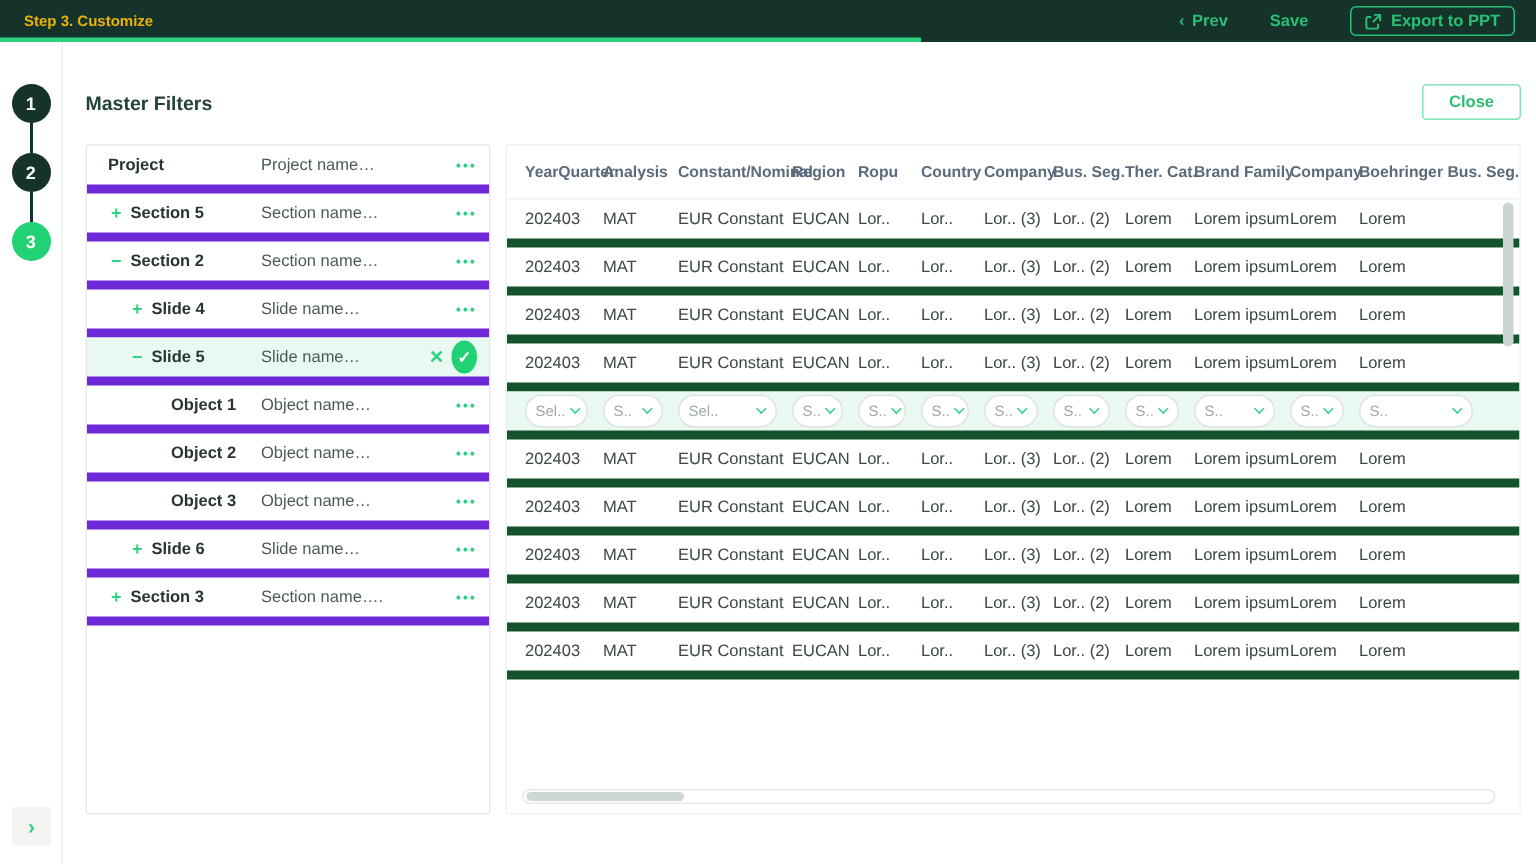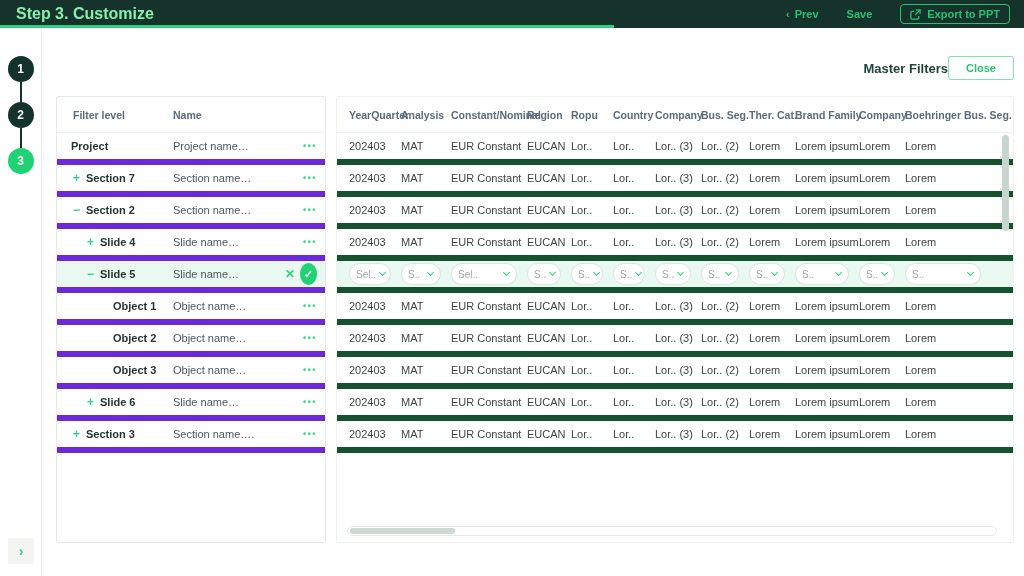--- a/index.html
+++ b/index.html
@@ -1,37 +1,37 @@
 <!DOCTYPE html>
 <html><head>
 <meta charset="utf-8">
 <style>
   * { margin:0; padding:0; box-sizing:border-box; }
   body { font-family:"Liberation Sans", sans-serif; background:#fff; }
   .app { width:1024px; height:576px; position:relative; overflow:hidden; background:#fff; }
 
   
   .topbar { height:28px; background:#15332b; display:flex; align-items:center; position:relative; }
-  .tb-step { font-size:16px; font-weight:bold; color:#86efac; margin-left:16px; white-space:nowrap; z-index:2; }
+  .tb-step { font-size:10px; font-weight:bold; color:#eab308; margin-left:16px; white-space:nowrap; z-index:2; }
   .tb-project { font-size:12px; color:#7e948c; margin-left:14px; white-space:nowrap; z-index:2; }
   .tb-title { position:absolute; left:0; right:0; text-align:center; color:#28c173; font-weight:bold; font-size:12px; z-index:1; }
   .tb-right { margin-left:auto; display:flex; align-items:center; gap:28px; margin-right:14px; z-index:2; }
   .tb-link { color:#28c173; font-size:11px; font-weight:bold; display:flex; align-items:center; gap:5px; cursor:pointer; white-space:nowrap; }
   .export-btn { border:1px solid #2bbf72; border-radius:4px; padding:3px 9px; display:flex; align-items:center; gap:6px; color:#28c173; font-size:11px; font-weight:bold; cursor:pointer; }
   .progress { position:absolute; bottom:0; left:0; height:3px; background:#2bd17e; }
 
   
   .content { display:flex; height:548px; }
   .rail { width:42px; border-right:1px solid #edf1ee; position:relative; display:flex; flex-direction:column; align-items:center; padding-top:28px; flex-shrink:0; }
   .step-circle { width:26px; height:26px; border-radius:50%; background:#15332b; color:#fff; font-size:12px; font-weight:bold; display:flex; align-items:center; justify-content:center; flex-shrink:0; cursor:pointer; }
   .step-circle.active { background:#20d273; }
   .connector { width:2px; height:20px; background:#15332b; }
   .expand-btn { position:absolute; left:8px; bottom:12px; width:26px; height:26px; background:#f4f5f3; border-radius:2px; color:#2bd381; font-size:14px; font-weight:bold; display:flex; align-items:center; justify-content:center; cursor:pointer; }
 
-  .main { flex:1; padding:28px 10px 0 15px; display:flex; flex-direction:column; min-width:0;align-items:flex-end; }
+  .main { flex:1; padding:28px 10px 0 15px; display:flex; flex-direction:column; min-width:0; }
   .main-head { display:flex; justify-content:space-between; align-items:center; }
   .page-title { font-size:13px; font-weight:bold; color:#22423a; }
   .close-btn { border:1px solid #7fe3b4; color:#2bbf72; background:#fff; border-radius:3px; font-size:11px; font-weight:bold; padding:5px 17px; cursor:pointer; }
 
   .panels { display:flex; gap:10px; margin-top:16px; height:447px; }
 
   
   .lpanel { width:270px; border:1px solid #e4eae5; border-radius:2px; background:#fff; flex-shrink:0; }
   .lhead { display:grid; grid-template-columns:116px 1fr 40px; height:36px; align-items:center; font-size:10.5px; color:#5a6b7c; font-weight:bold; border-bottom:1px solid #ecf2f7; }
   .lhead .hc1 { padding-left:16px; }
@@ -101,39 +101,34 @@
 
     <div class="main">
       <div class="main-head">
         <div class="page-title">Master Filters</div>
         <button class="close-btn">Close</button>
       </div>
 
       <div class="panels">
 
         <div class="lpanel">
-          <div class="lhead">
-            <div class="hc1">Filter level</div>
-            <div>Name</div>
-            <div></div>
-          </div>
           <div>
               <div class="trow">
                 <div class="tlevel" style="padding-left: 14px;">
                   <span>Project</span>
                 </div>
                 <div class="tname">Project name…</div>
                 <div class="tact">
                   <span class="dots">•••</span>
                 </div>
               </div>
               <div class="trow">
                 <div class="tlevel" style="padding-left: 16px;">
                   <span class="toggle">+</span>
-                  <span>Section 7</span>
+                  <span>Section 5</span>
                 </div>
                 <div class="tname">Section name…</div>
                 <div class="tact">
                   <span class="dots">•••</span>
                 </div>
               </div>
               <div class="trow">
                 <div class="tlevel" style="padding-left: 16px;">
                   <span class="toggle">−</span>
                   <span>Section 2</span>

